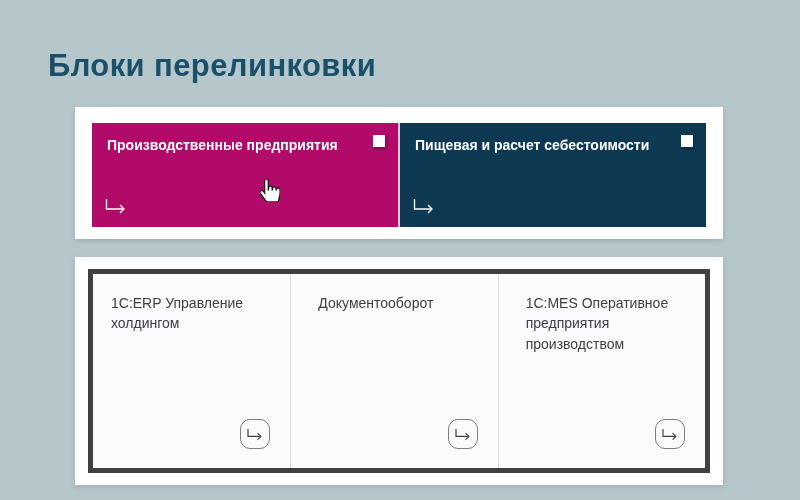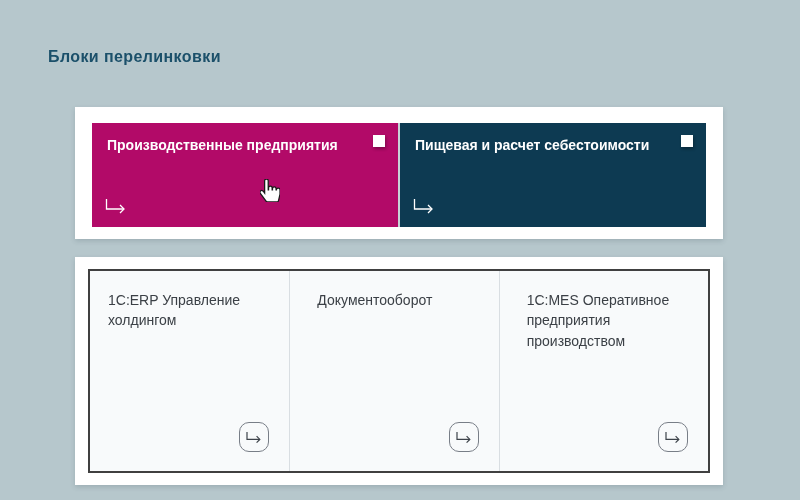--- a/index.html
+++ b/index.html
@@ -7,21 +7,21 @@
     width: 800px; height: 500px;
     background: #b6c7cc;
     font-family: "Liberation Sans", "DejaVu Sans", sans-serif;
     position: relative;
     overflow: hidden;
   }
 
   .page-title {
     position: absolute;
     left: 48px; top: 48px;
-    font-size: 16px;
+    font-size: 31px;
     font-weight: 600;
     letter-spacing: 0.4px;
     color: #1b506a;
   }
 
   .panel {
     position: absolute;
     background: #ffffff;
     box-shadow: 0 2px 5px rgba(40, 60, 70, 0.18);
     box-sizing: border-box;
@@ -70,21 +70,21 @@
 
   .panel-bottom {
     left: 75px; top: 257px;
     width: 648px; height: 228px;
     padding: 12px 13px;
   }
   .grid {
     display: flex;
     height: 100%;
     box-sizing: border-box;
-    border: 2px solid #404040;
+    border: 5px solid #404040;
     background: #f8fafb;
   }
   .b-card {
     flex: 1;
     position: relative;
     padding: 19px 18px;
     box-sizing: border-box;
     cursor: pointer;
   }
   .b-card + .b-card { border-left: 1px solid #d9dee2; padding-left: 27px; }

